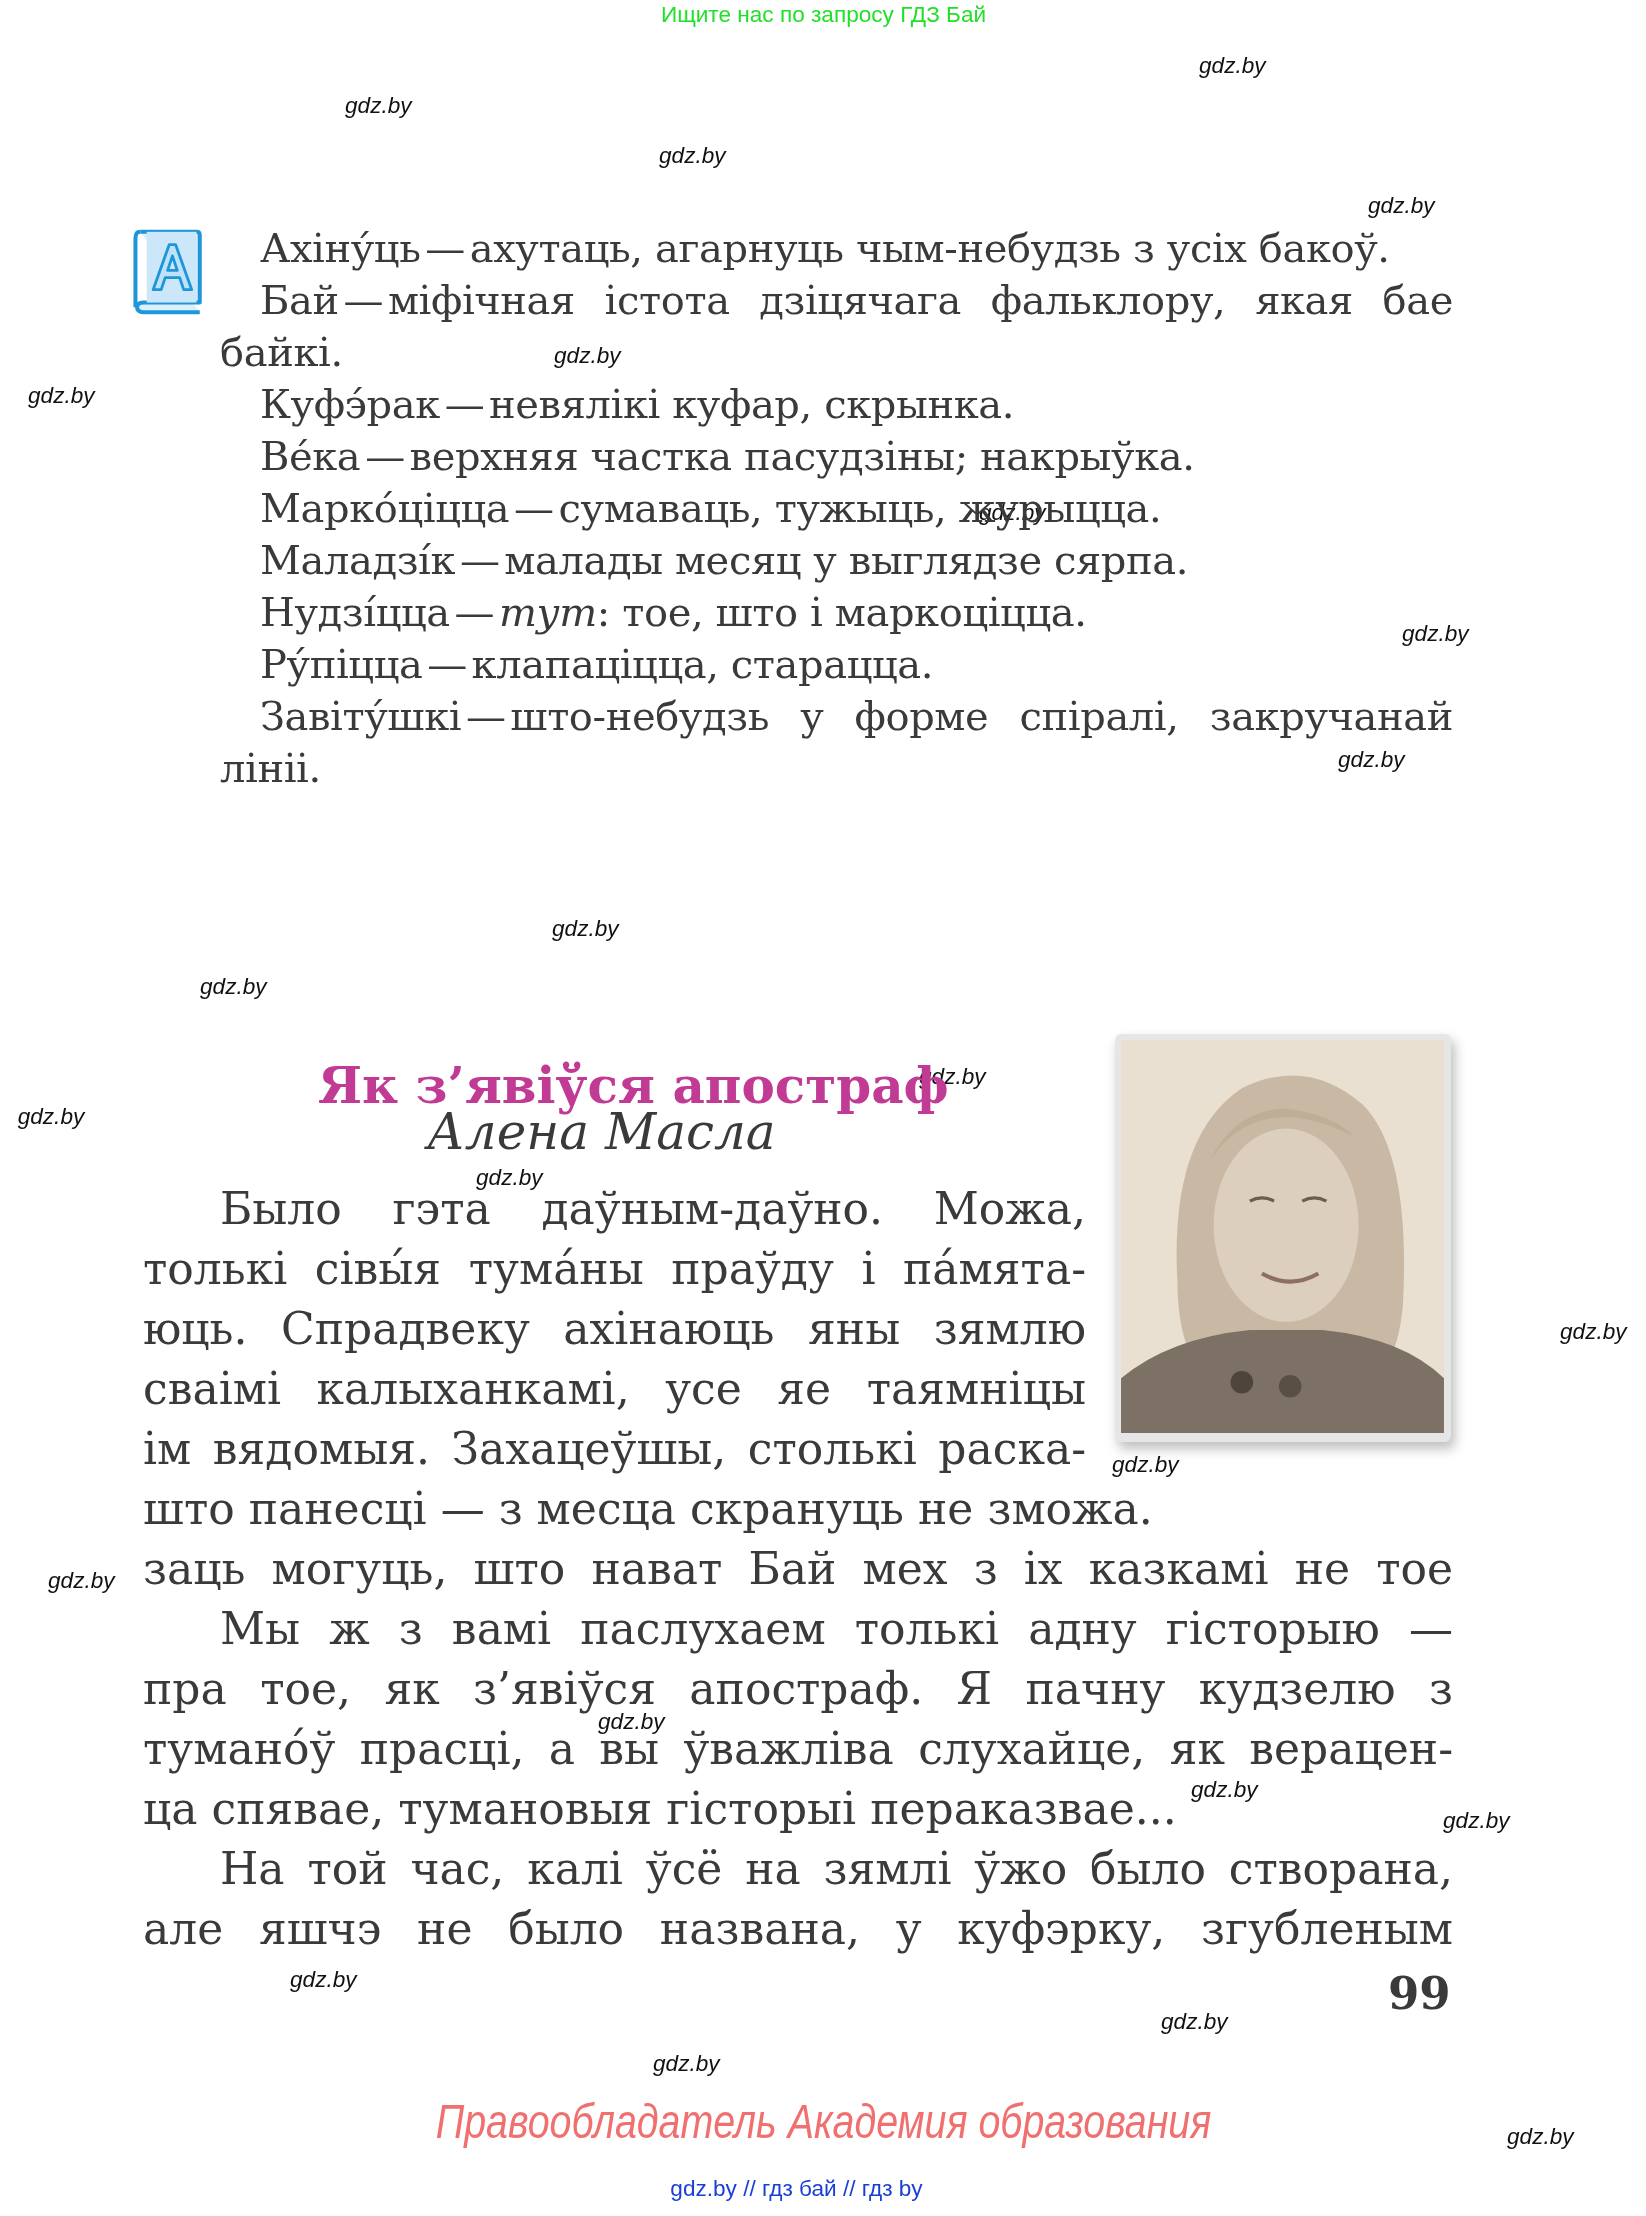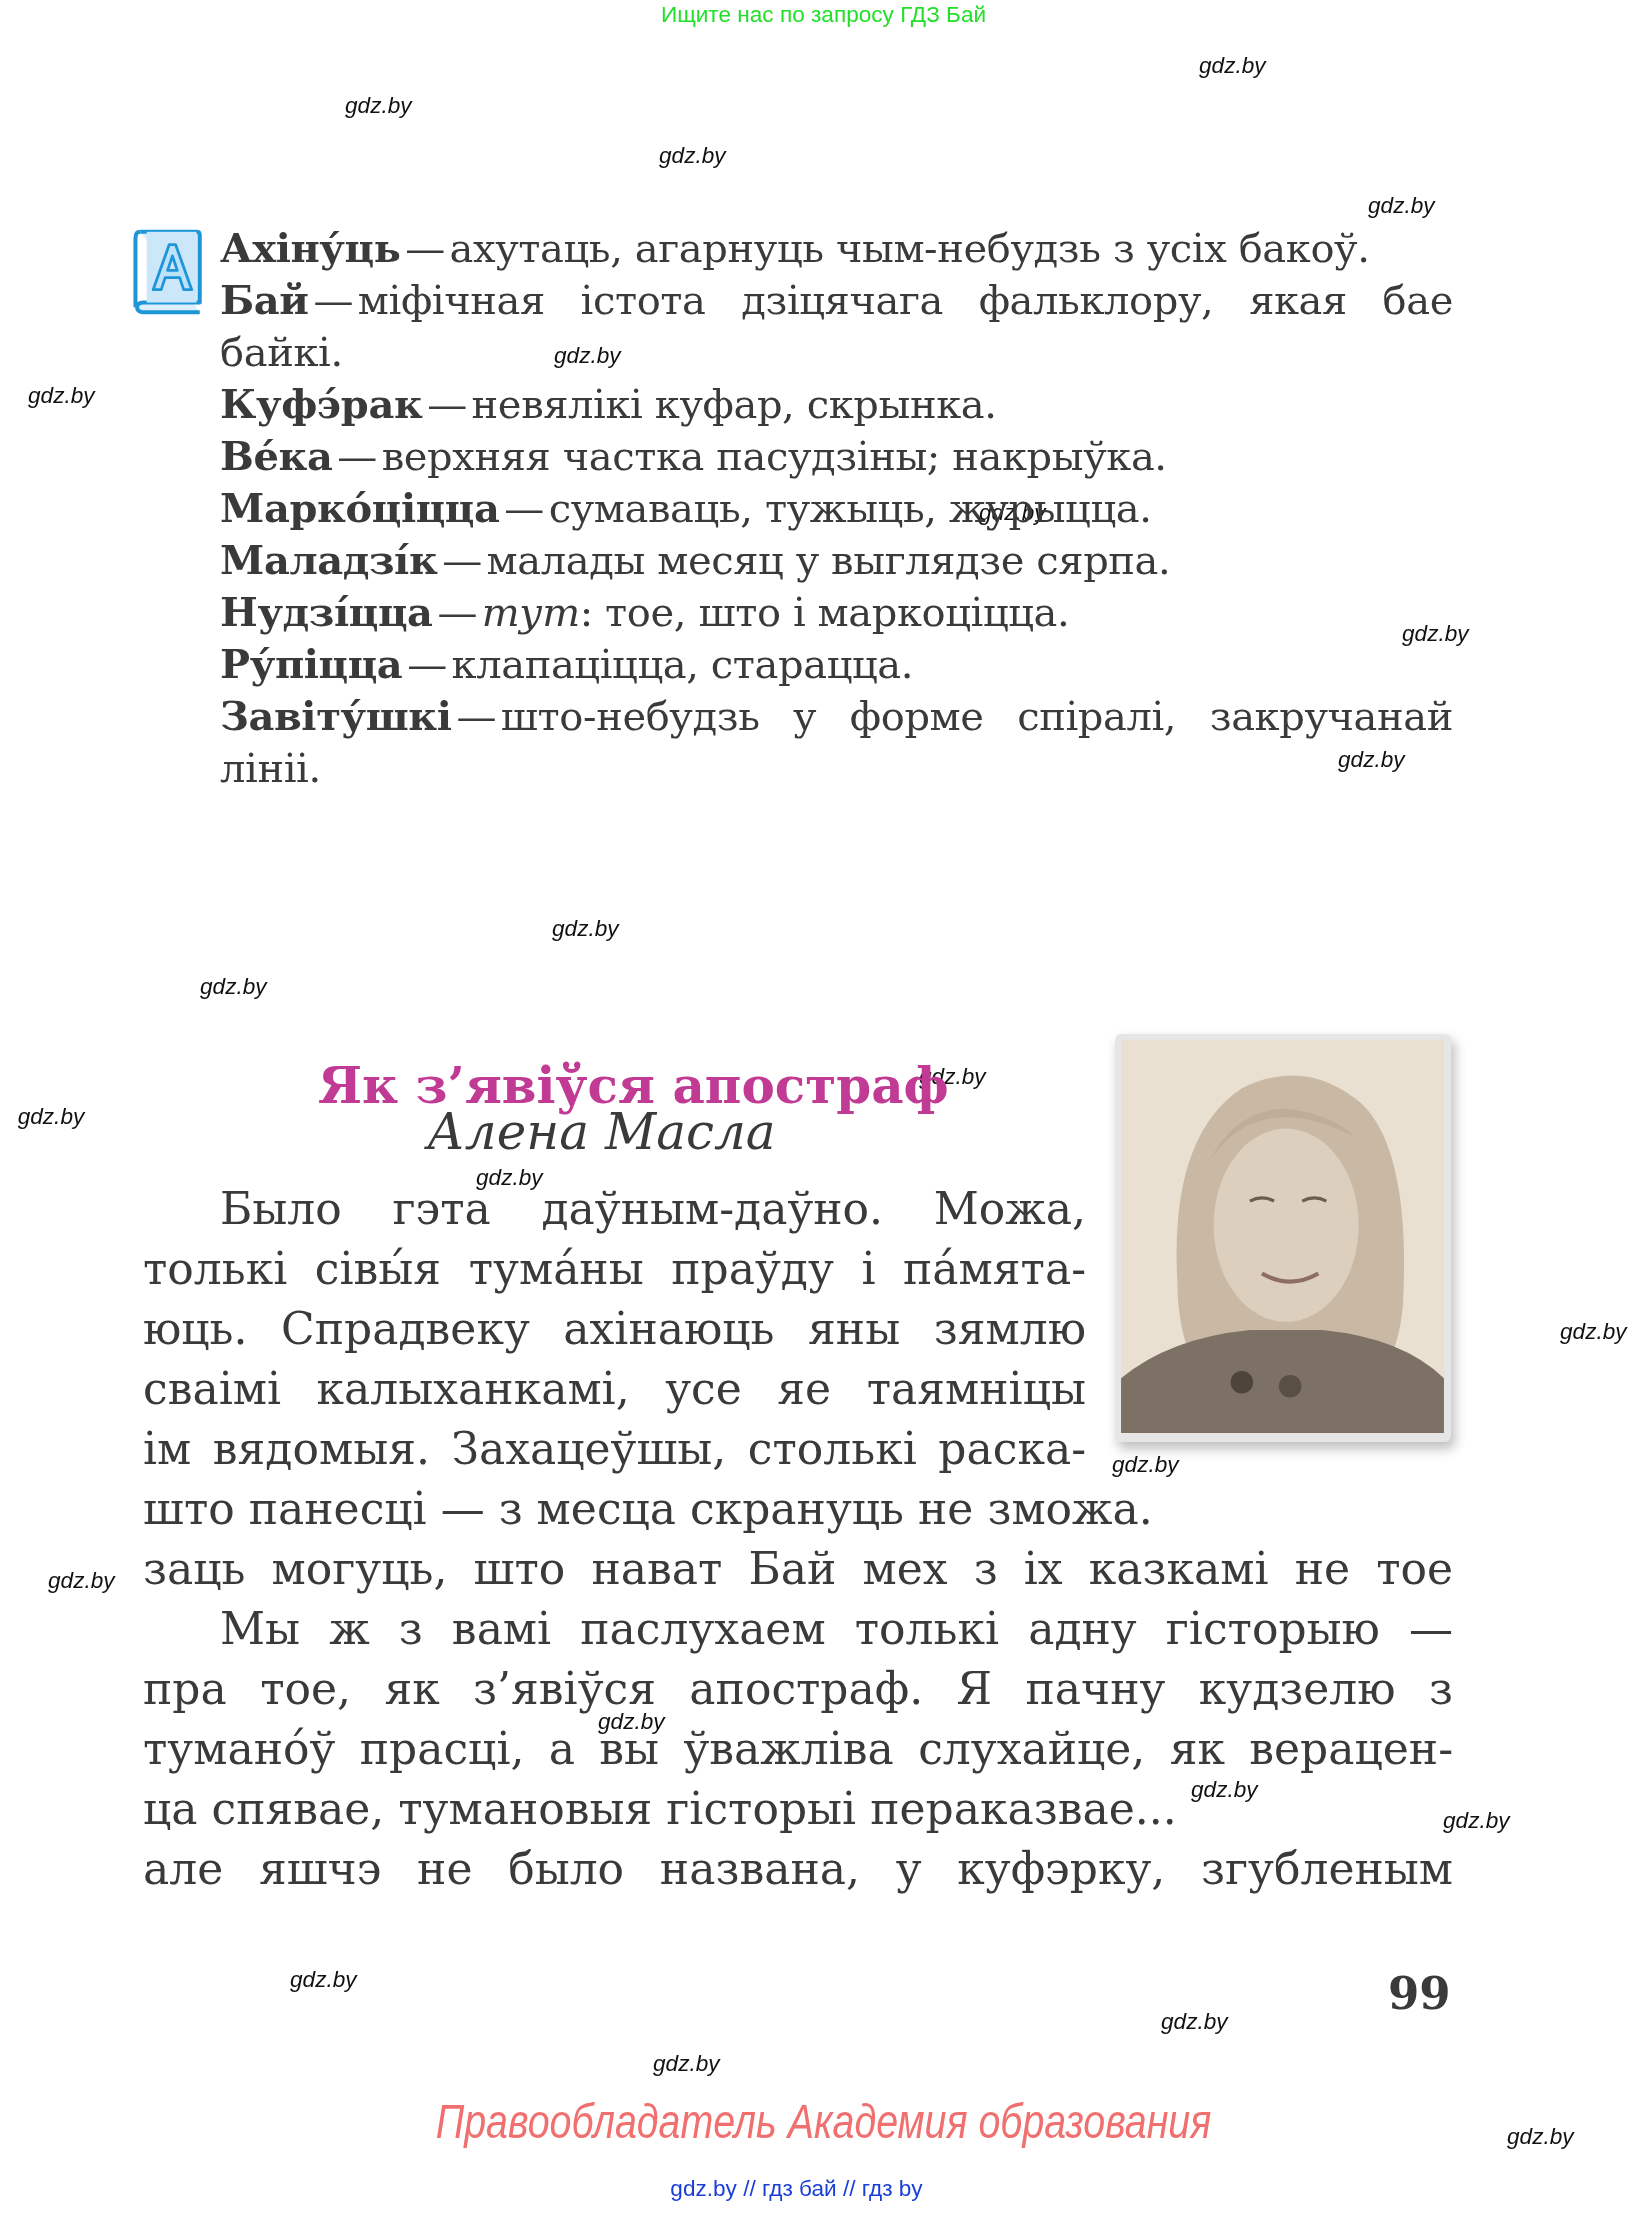--- a/index.html
+++ b/index.html
@@ -5,21 +5,21 @@
     html, body { margin: 0; padding: 0; background: #ffffff; }
     body { width: 1647px; height: 2216px; position: relative; overflow: hidden;
            font-family: "DejaVu Serif", serif; color: #3a3a3a; }
     .abs { position: absolute; }
     .top-banner { left: 0; width: 1647px; top: 1.6px; text-align: center;
                   font-family: "Liberation Sans", sans-serif; font-size: 22.6px; color: #22e02a; }
     .wm { font-family: "Liberation Sans", sans-serif; font-size: 22.6px; color: #111; white-space: nowrap; font-style: italic; }
     .gloss { left: 220px; top: 222px; width: 1233px; font-size: 40px; line-height: 52px;
              font-family: "DejaVu Serif", serif; color: #3a3a3a; letter-spacing: -0.4px; }
     .gloss .entry { display: block; text-align: justify; text-align-last: left; }
-    .gloss .term { font-weight: bold; }
+    .gloss .term { font-weight: normal; margin-left: 40px; }
     .gloss .dash { margin: 0 4.8px; }
     .gloss .ital { font-style: italic; }
     .dict-icon { left: 129px; top: 227px; width: 74px; height: 90px; }
     .title { left: 318px; top: 1024px; width: 613px; font-size: 50px; font-weight: bold;
              color: #c13a93; white-space: nowrap; margin-top: 32px; }
     .author { left: 427px; top: 1103px; font-size: 50px; font-style: italic; color: #3a3a3a; white-space: nowrap; text-align: center; }
     .photo-frame { left: 1115px; top: 1034px; width: 336px; height: 408px; background: #e6e6e6;
                    border-radius: 6.4px; box-shadow: 3.2px 6.4px 11.3px rgba(0,0,0,0.25); }
     .photo { position: absolute; left: 6.4px; top: 6.4px; width: 323px; height: 393px;
              background: linear-gradient(180deg, #ece3d6 0%, #e6dccd 100%); overflow: hidden; }
@@ -117,20 +117,21 @@
   <span class="line">ім вядомыя. Захацеўшы, столькі раска-</span>
 </div>
 
 <div class="abs body-text wide">
   <span class="line last">што панесці — з месца скрануць не зможа.</span>
   <span class="line">заць могуць, што нават Бай мех з іх казкамі не тое</span>
   <span class="line indent">Мы ж з вамі паслухаем толькі адну гісторыю —</span>
   <span class="line">пра тое, як з’явіўся апостраф. Я пачну кудзелю з</span>
   <span class="line">тумано́ў прасці, а вы ўважліва слухайце, як верацен-</span>
   <span class="line last">ца спявае, тумановыя гісторыі пераказвае...</span>
+  <span class="line indent">На той час, калі ўсё на зямлі ўжо было створана,</span>
   <span class="line">але яшчэ не было названа, у куфэрку, згубленым</span>
 </div>
 
 <div class="abs page-number">99</div>
 
 <div class="abs copyright">Правообладатель Академия образования</div>
 
 <div class="abs footer-links">gdz.by  //  гдз бай  //  гдз by</div>
 
 

